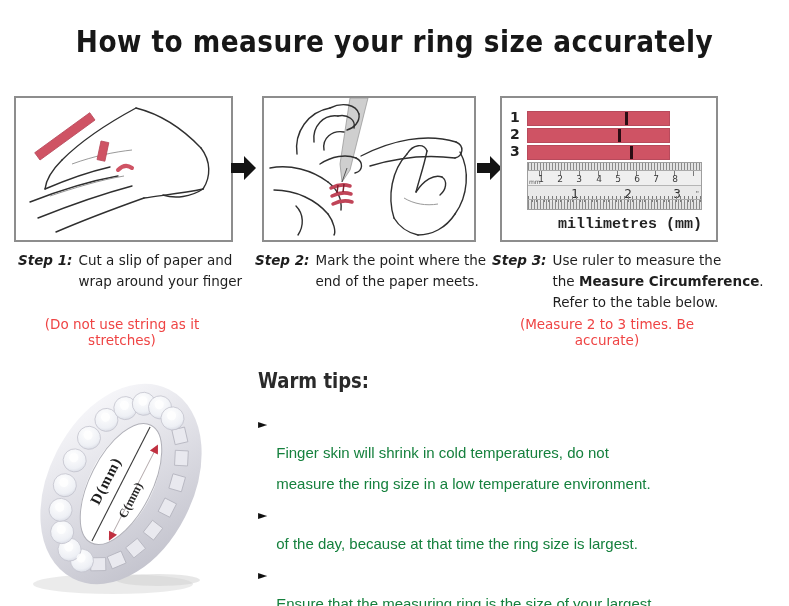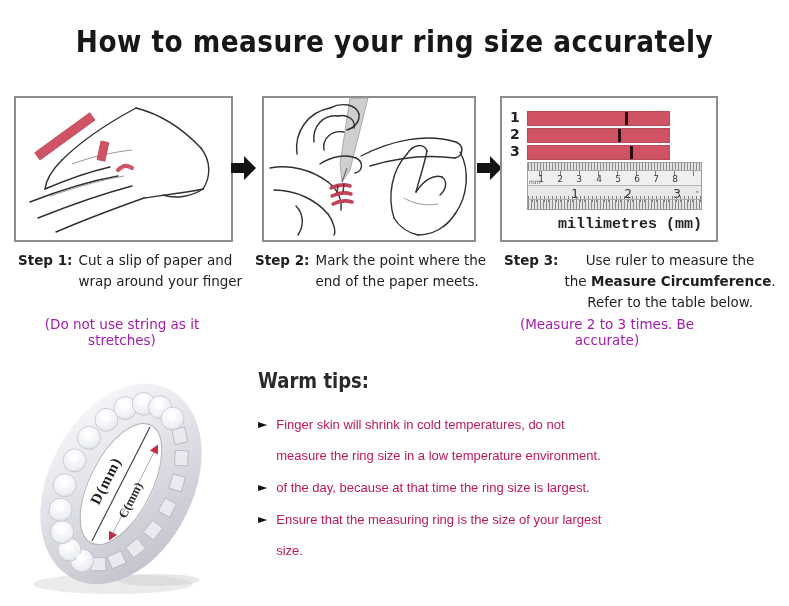--- a/index.html
+++ b/index.html
@@ -42,33 +42,33 @@
   .ruler-band-inch .ticks{position:absolute;left:0;bottom:0;width:100%;height:6px;background:
      repeating-linear-gradient(90deg,#7a7a7a 0 1px,rgba(0,0,0,0) 1px 4px);}
   .ruler-band-botticks{position:absolute;left:0;bottom:0;width:100%;height:9px;background:
      repeating-linear-gradient(90deg,#8a8a8a 0 1px,rgba(0,0,0,0) 1px 3px);border-top:1px solid #aaa;}
   .ruler-caption{position:absolute;right:14px;top:118px;font-size:15px;font-weight:600;color:#232323;font-family:Liberation Mono, monospace;}
 
   
   .step{position:absolute;top:250px;display:flex;gap:6px;font-size:13.5px;line-height:21px;color:#1e1e1e;}
   .step-1{left:18px;}
   .step-2{left:255px;}
-  .step-3{left:504px;text-align:center;}
-  .step-label{font-weight:bold;white-space:nowrap;}
-  .note{position:absolute;top:316px;font-size:13.5px;color:#a21caf;text-align:center;}
+  .step-3{left:492px;}
+  .step-label{font-weight:bold;white-space:nowrap;font-style:italic;}
+  .note{position:absolute;top:316px;font-size:13.5px;color:#ef4444;text-align:center;}
   .note-1{left:10px;width:224px;}
   .note-3{left:492px;width:230px;}
 
   
   .tips{position:absolute;left:258px;top:368px;width:500px;}
   .tips-heading{font-size:22px;font-weight:600;color:#2a2a2a;margin:0 0 16px 0;
                 transform:scaleX(.82);transform-origin:left;}
   .tip-item{display:flex;gap:9px;margin-bottom:1px;}
   .tip-bullet{font-size:12px;line-height:31px;color:#111;flex:0 0 auto;}
-  .tip-lines{font-family:"Liberation Sans",sans-serif;font-size:13px;line-height:31px;color:#be185d;}
+  .tip-lines{font-family:"Liberation Sans",sans-serif;font-size:15px;line-height:31px;color:#15803d;margin-top:28px;}
 
   .ring-wrap{position:absolute;left:8px;top:358px;width:245px;height:245px;}
 
   .sketch{position:absolute;left:0;top:0;}
 </style>
 </head>
 <body>
 
 <div class="page">
 

